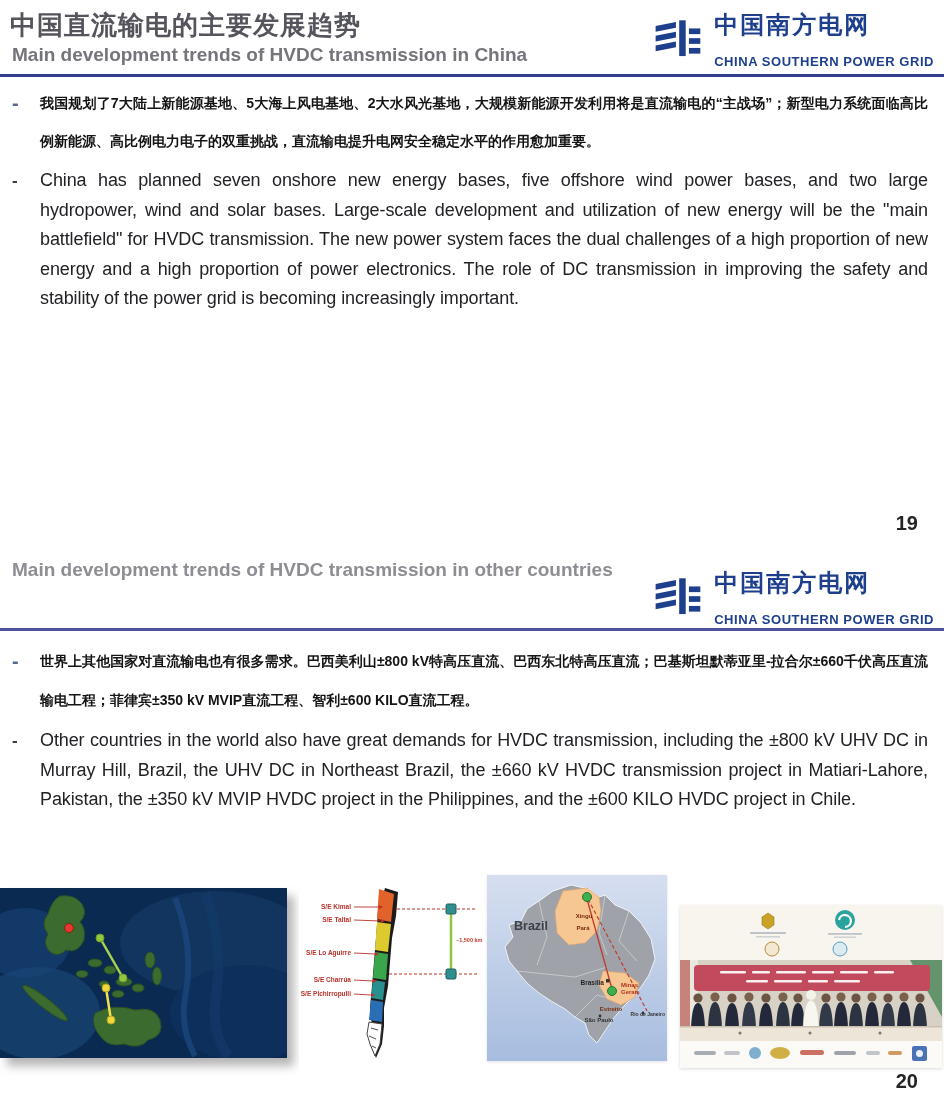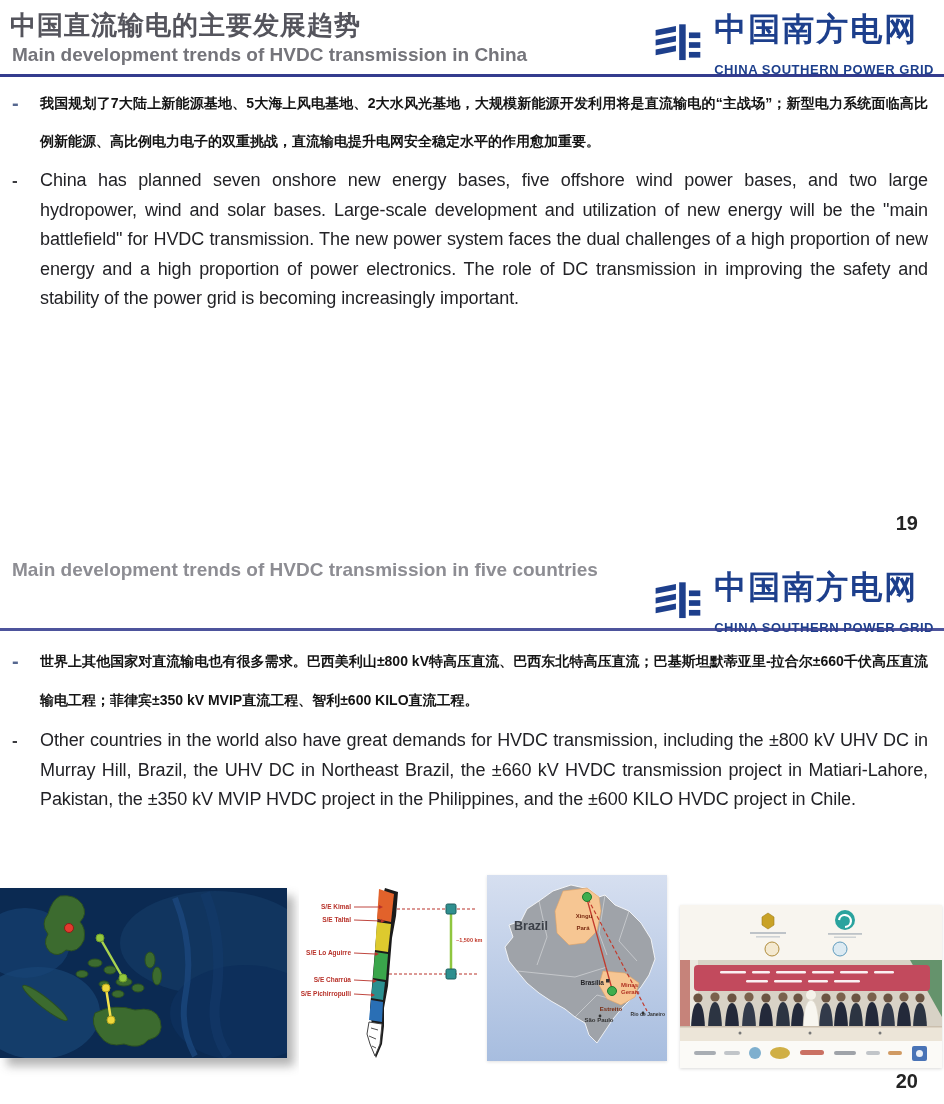--- a/index.html
+++ b/index.html
@@ -12,21 +12,21 @@
   .slide-header{position:relative;height:80px;}
   .title-zh{margin:0;padding:8px 0 0 10px;font-size:26px;font-weight:700;letter-spacing:1px;color:#54545c;}
   .title-en{margin:0;padding:1px 0 0 12px;font-size:19px;font-weight:700;color:#74747a;}
   #slide2 .title-zh{color:#83838b;}
   #slide2 .title-en{color:#8d8d93;}
   .header-rule{position:absolute;left:0;right:0;top:74px;height:3px;background:#343c8e;}
   #slide2 .header-rule{top:70px;opacity:.88;}
 
   .logo{position:absolute;top:13px;right:10px;display:flex;align-items:center;gap:8px;}
   .logo-texts{display:flex;flex-direction:column;line-height:1;}
-  .logo-zh{font-size:32px;font-weight:700;color:#1d3f8c;letter-spacing:2px;}
+  .logo-zh{font-size:24px;font-weight:700;color:#1d3f8c;letter-spacing:2px;}
   .logo-en{font-size:13px;font-weight:700;color:#1d3f8c;letter-spacing:.55px;margin-top:18px;}
 
   .bullets{position:absolute;left:10px;right:16px;}
   #slide1 .bullets{top:84px;}
   #slide2 .bullets{top:84px;}
   .bullet{display:flex;}
   .bullet.zh{margin-bottom:6px;}
   .dash{flex:0 0 28px;padding-left:2px;font-weight:700;}
   .bullet.zh .dash{color:#56678f;font-size:20px;line-height:38px;}
   .bullet.en .dash{color:#3c3c40;font-size:17px;line-height:29.5px;}
@@ -85,21 +85,21 @@
         <span class="dash">-</span>
         <p>China has planned seven onshore new energy bases, five offshore wind power bases, and two large hydropower, wind and solar bases. Large-scale development and utilization of new energy will be the "main battlefield" for HVDC transmission. The new power system faces the dual challenges of a high proportion of new energy and a high proportion of power electronics. The role of DC transmission in improving the safety and stability of the power grid is becoming increasingly important.</p>
       </div>
     </div>
 
     <div class="pagenum">19</div>
   </section>
 
   <section class="slide" id="slide2">
     <div class="slide-header">
-      <h2 class="title-en">Main development trends of HVDC transmission in five countries</h2>
+      <h2 class="title-en">Main development trends of HVDC transmission in other countries</h2>
       <div class="logo">
         <span>
           <svg width="52" height="44" viewBox="0 0 64 50">
             <g fill="#1d3f8c">
               <path d="M2 9 L27 4 L27 11 L2 16 Z"></path>
               <path d="M2 21 L27 16 L27 23 L2 28 Z"></path>
               <path d="M2 33 L27 28 L27 35 L2 40 Z"></path>
               <rect x="31" y="2" width="8" height="44"></rect>
               <rect x="43" y="12" width="14" height="7"></rect>
               <rect x="43" y="24" width="14" height="7"></rect>

